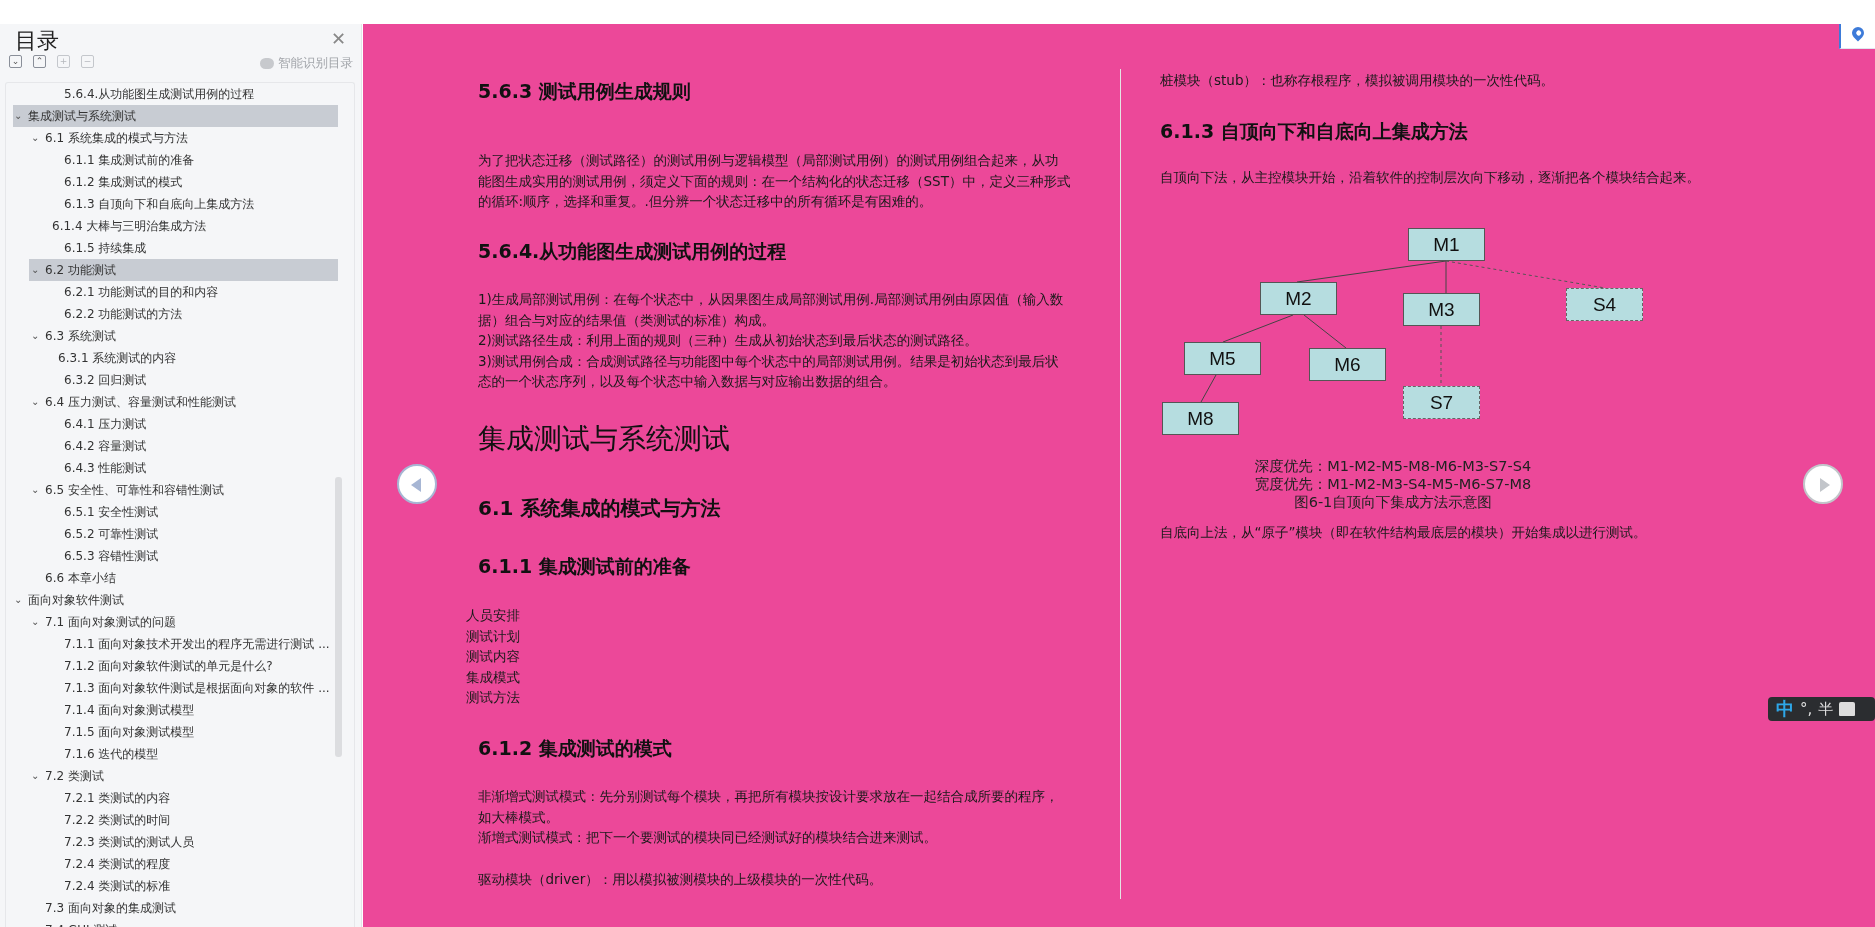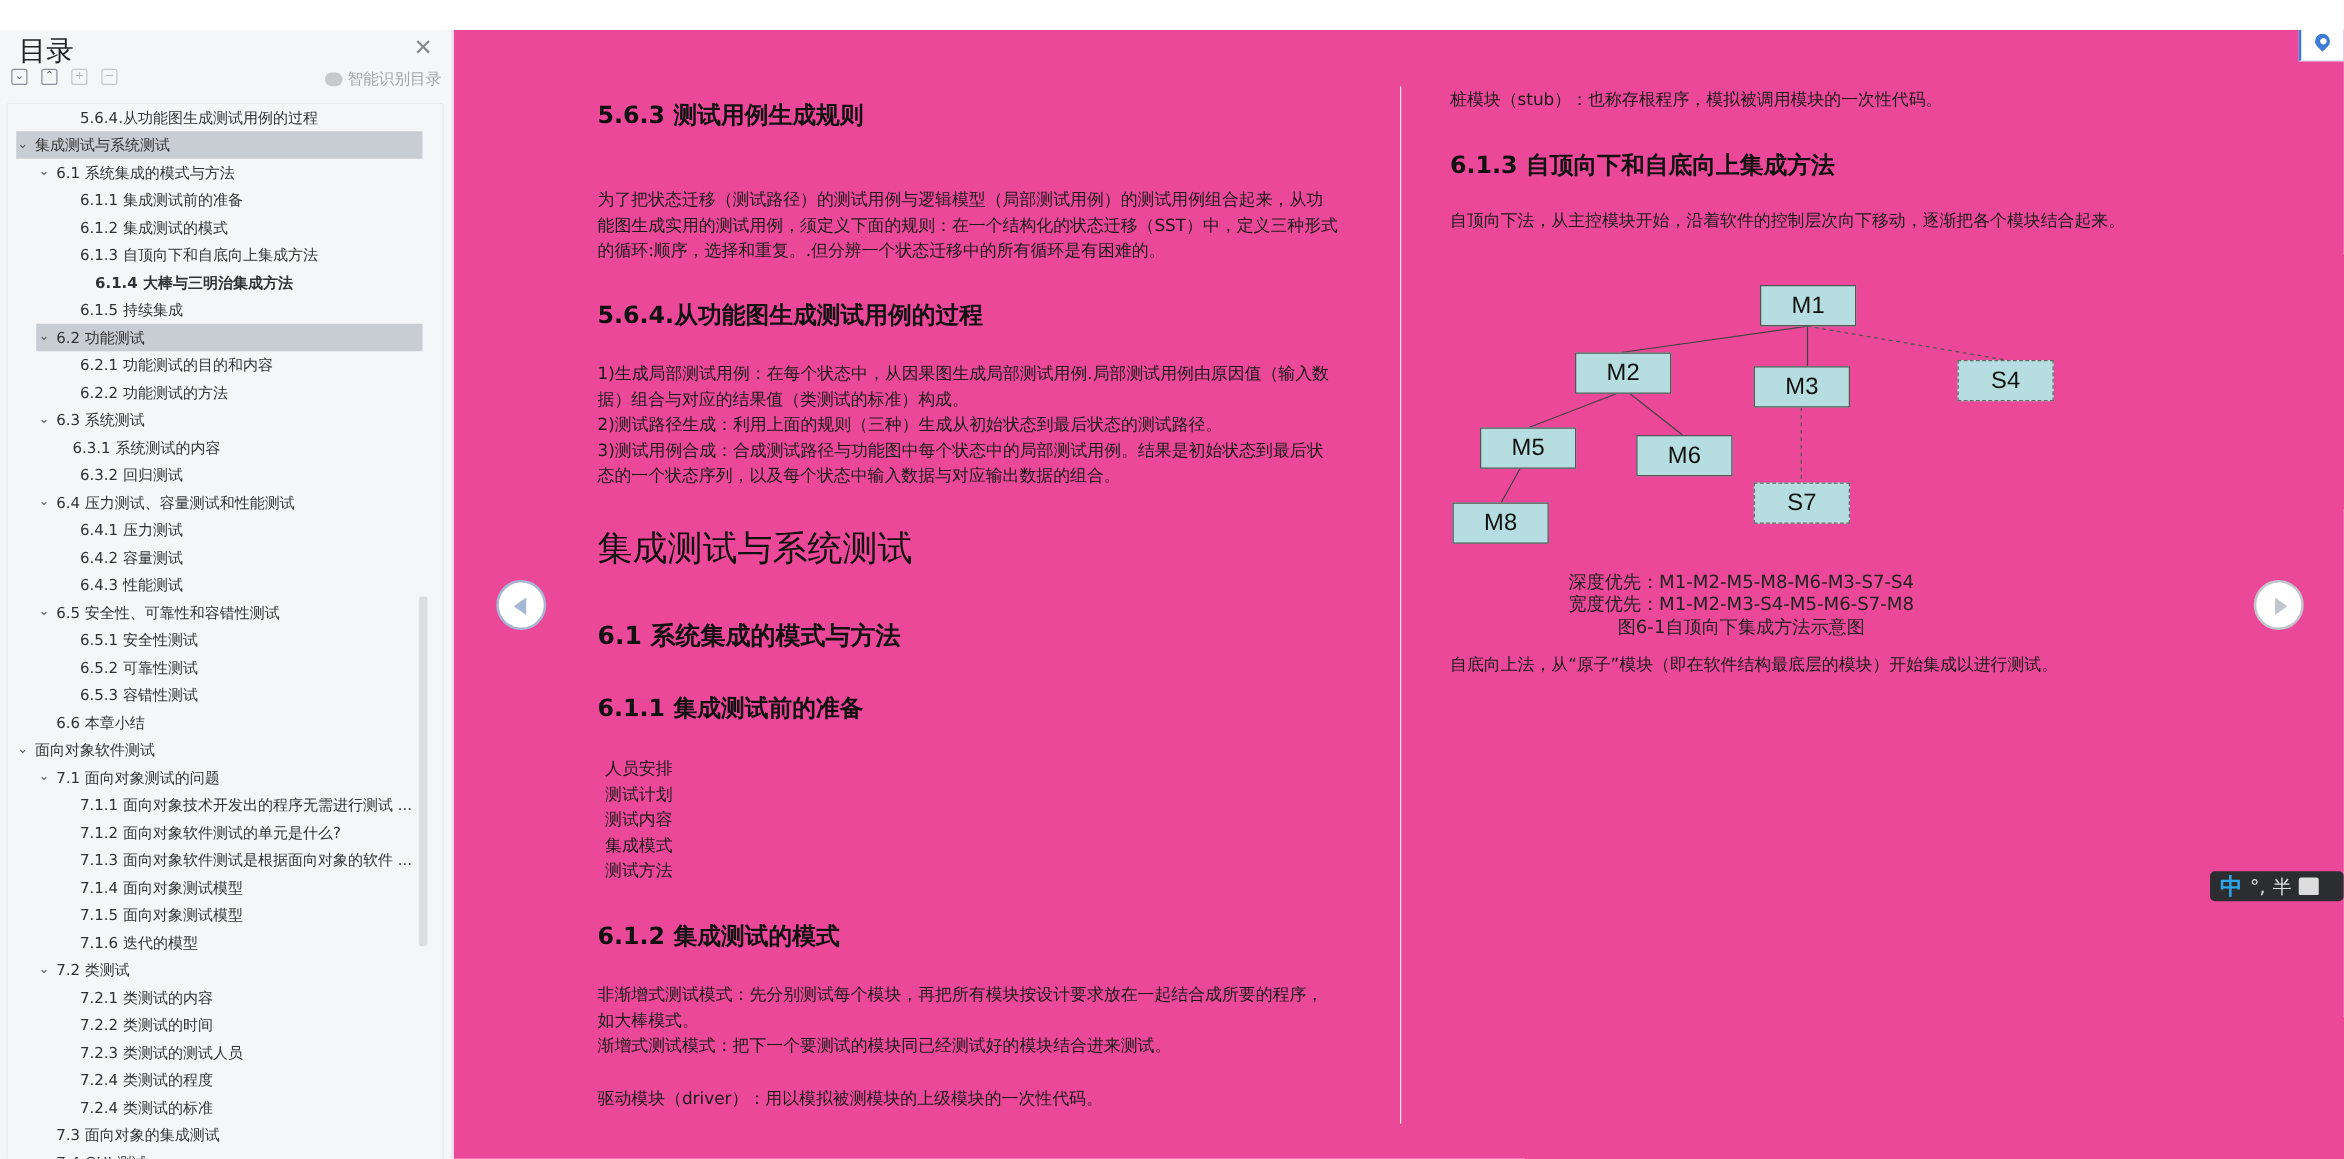--- a/index.html
+++ b/index.html
@@ -90,21 +90,21 @@
           <div class="row">
             <span class="txt" style="left: 58px; width: 272px;">6.1.1 集成测试前的准备</span>
           </div>
           <div class="row">
             <span class="txt" style="left: 58px; width: 272px;">6.1.2 集成测试的模式</span>
           </div>
           <div class="row">
             <span class="txt" style="left: 58px; width: 272px;">6.1.3 自顶向下和自底向上集成方法</span>
           </div>
           <div class="row">
-            <span class="txt" style="left: 70px; width: 272px; font-weight: bold;">6.1.4 大棒与三明治集成方法</span>
+            <span class="txt" style="left: 46px; width: 272px;">6.1.4 大棒与三明治集成方法</span>
           </div>
           <div class="row">
             <span class="txt" style="left: 58px; width: 272px;">6.1.5 持续集成</span>
           </div>
           <div class="row sel" style="margin-left: 23px;">
             <span class="chev" style="left: 2px;">⌄</span>
             <span class="txt" style="left: 16px; width: 291px;">6.2 功能测试</span>
           </div>
           <div class="row">
             <span class="txt" style="left: 58px; width: 272px;">6.2.1 功能测试的目的和内容</span>
@@ -223,21 +223,21 @@
     <div class="doc p" style="left:115px; top:265px;">
       <div>1)生成局部测试用例：在每个状态中，从因果图生成局部测试用例.局部测试用例由原因值（输入数</div>
       <div>据）组合与对应的结果值（类测试的标准）构成。</div>
       <div>2)测试路径生成：利用上面的规则（三种）生成从初始状态到最后状态的测试路径。</div>
       <div>3)测试用例合成：合成测试路径与功能图中每个状态中的局部测试用例。结果是初始状态到最后状</div>
       <div>态的一个状态序列，以及每个状态中输入数据与对应输出数据的组合。</div>
     </div>
     <div class="doc h1" style="left:115px; top:396px;">集成测试与系统测试</div>
     <div class="doc h2" style="left:115px; top:471px;">6.1  系统集成的模式与方法</div>
     <div class="doc h3" style="left:115px; top:530px;">6.1.1 集成测试前的准备</div>
-    <div class="doc p" style="left:121px; top:581px;">
+    <div class="doc p" style="left:103px; top:581px;">
       <div>人员安排</div>
       <div>测试计划</div>
       <div>测试内容</div>
       <div>集成模式</div>
       <div>测试方法</div>
     </div>
     <div class="doc h3" style="left:115px; top:712px;">6.1.2 集成测试的模式</div>
     <div class="doc p" style="left:115px; top:762px;">
       <div>非渐增式测试模式：先分别测试每个模块，再把所有模块按设计要求放在一起结合成所要的程序，</div>
       <div>如大棒模式。</div>

